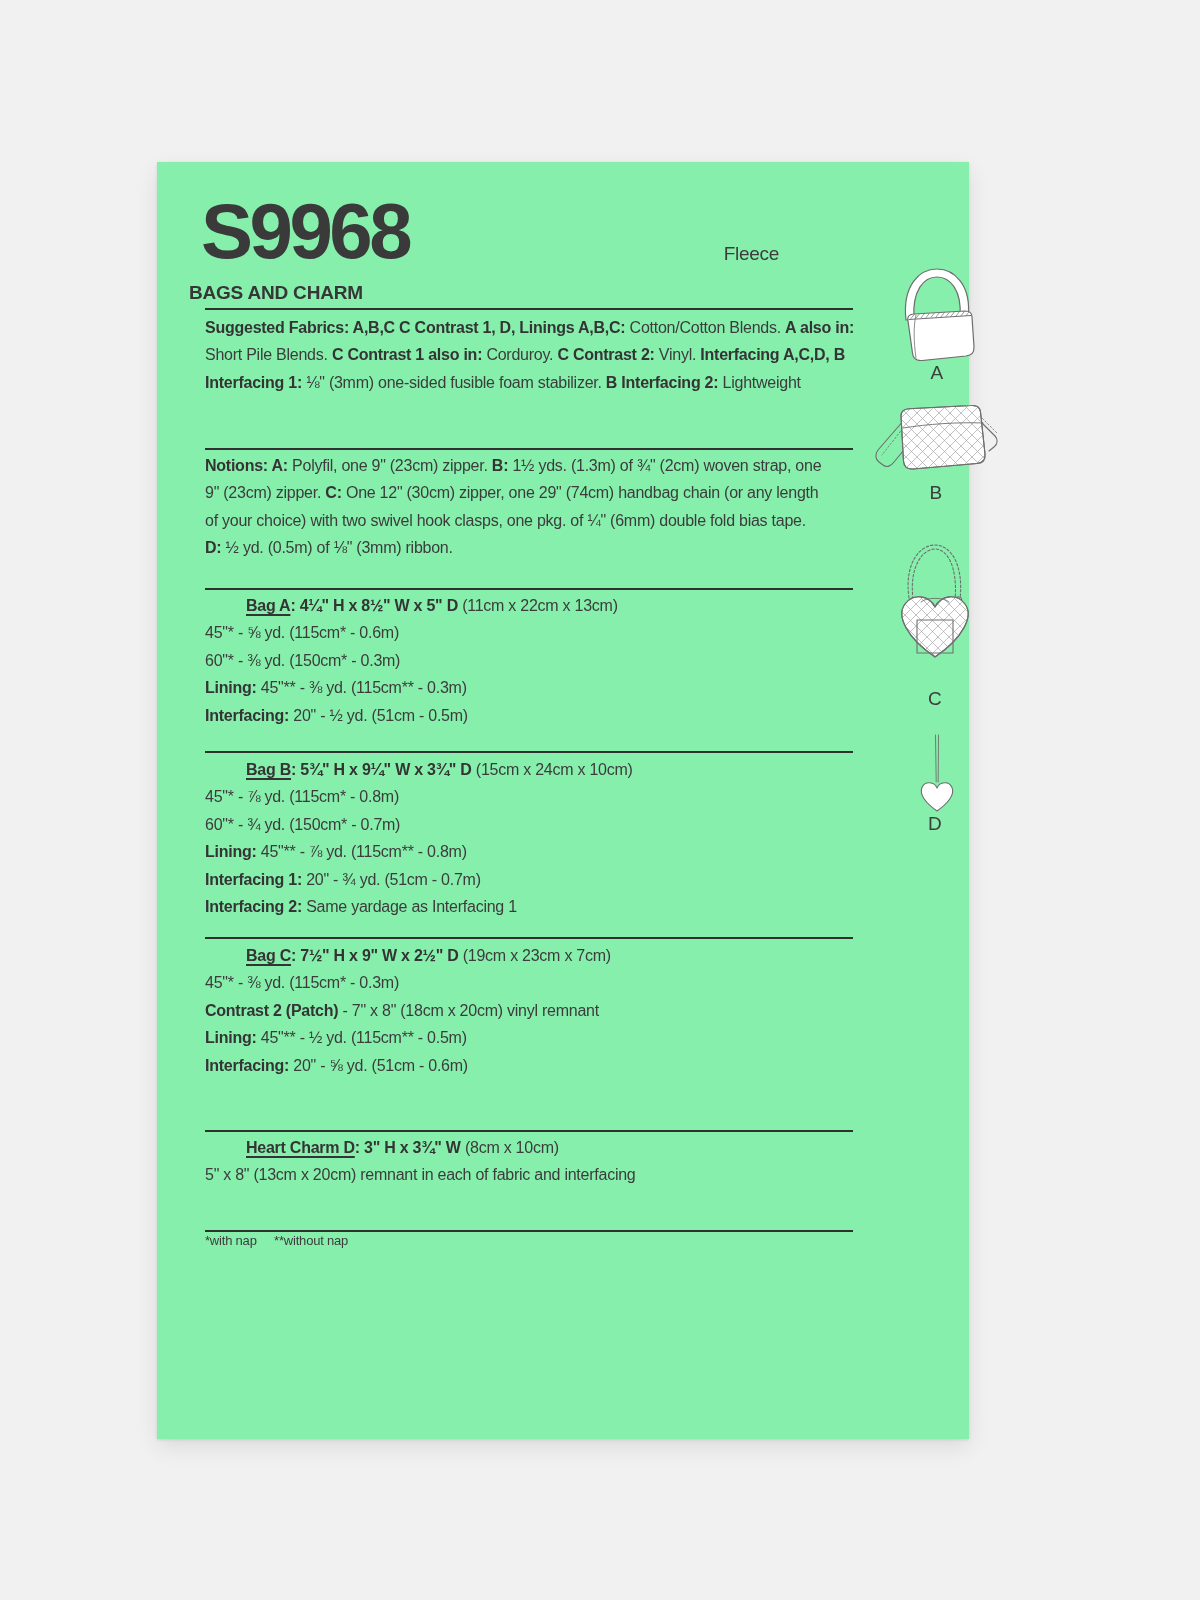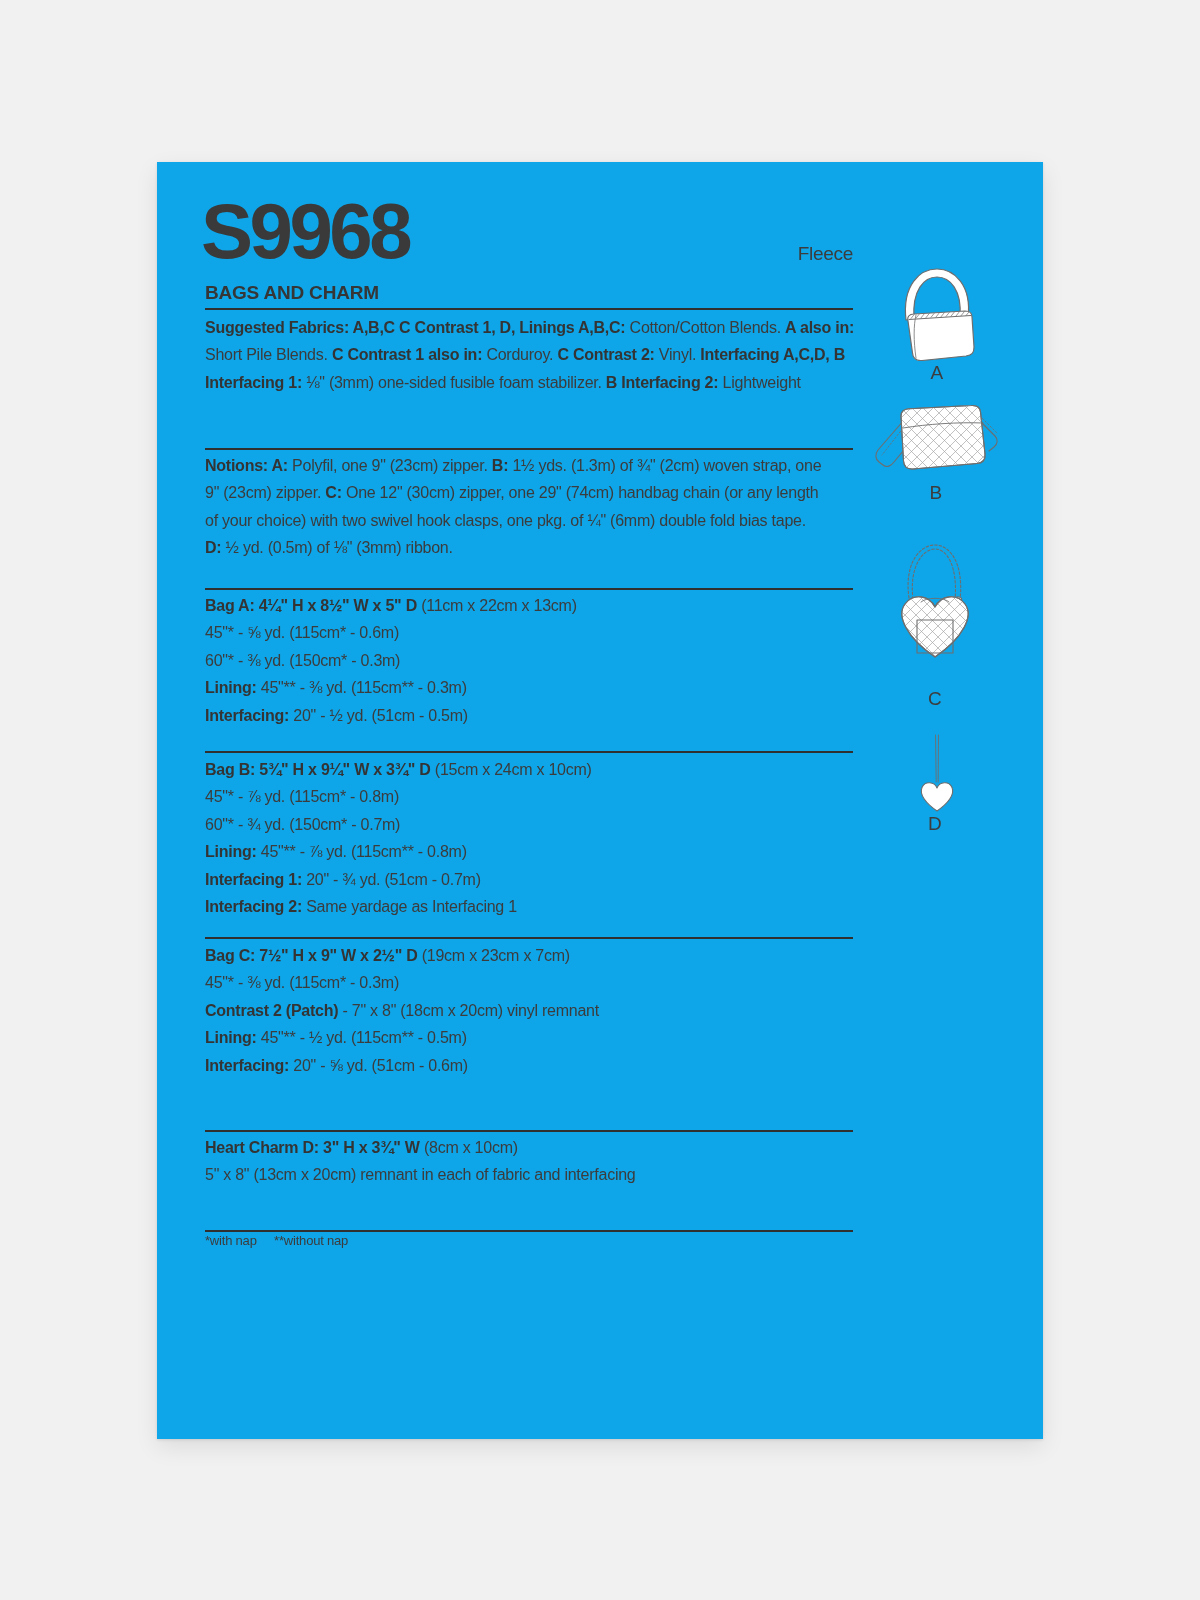--- a/index.html
+++ b/index.html
@@ -5,49 +5,49 @@
   html,body{margin:0;padding:0;}
   body{
     width:1200px;height:1600px;
     background:#f1f1f2;
     font-family:"Liberation Sans", sans-serif;
     color:#3c3c3c;
     position:relative;
     overflow:hidden;
   }
   .paper{
-    position:absolute;left:157px;top:162px;width:886px;height:1277px;
-    background:#0ea5e9;
+    position:absolute;left:157px;top:162px;width:812px;height:1277px;
+    background:#86efac;
     box-shadow:0 1px 3px rgba(0,0,0,.10), 0 8px 22px rgba(0,0,0,.09);
   }
   .title{
     position:absolute;left:44px;top:30px;
     font-size:78px;line-height:1;font-weight:700;
     letter-spacing:-3.5px;color:#3a3a3a;white-space:nowrap;
   }
   .average{
     position:absolute;right:190px;top:80px;
     font-size:19px;line-height:24px;color:#3c3c3c;letter-spacing:-0.3px;
   }
   .subtitle{
-    position:absolute;left:48px;top:121px;
+    position:absolute;left:32px;top:121px;
     font-size:19px;line-height:20px;font-weight:700;letter-spacing:-0.2px;color:#363636;
   }
   .rule{
     position:absolute;left:48px;width:648px;height:2px;background:#303030;
   }
   .block{
     position:absolute;left:48px;width:655px;
   }
   .tline{
     line-height:27.4px;font-size:16px;letter-spacing:-0.25px;
     white-space:nowrap;color:#3c3c3c;
   }
   .tline .b{font-weight:700;color:#343434;}
-  .tline .u{text-decoration-thickness:2px;text-underline-offset:3px;}
+  .tline .u{text-decoration:underline;text-decoration-thickness:2px;text-underline-offset:3px;margin-left:41px;}
   .footnote{
     position:absolute;left:48px;top:1071px;
     font-size:13px;line-height:16px;letter-spacing:-0.2px;color:#3c3c3c;
   }
   .footnote span{margin-right:14px;text-align:right;}
   .fig{position:absolute;}
   .figlabel{
     position:absolute;text-align:center;
     font-size:19px;line-height:22px;font-weight:500;letter-spacing:.5px;color:#3d3d3d;
   }

